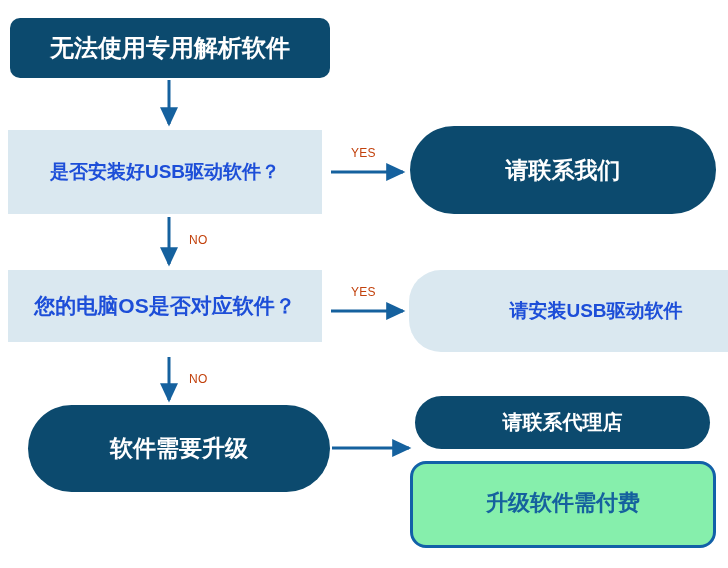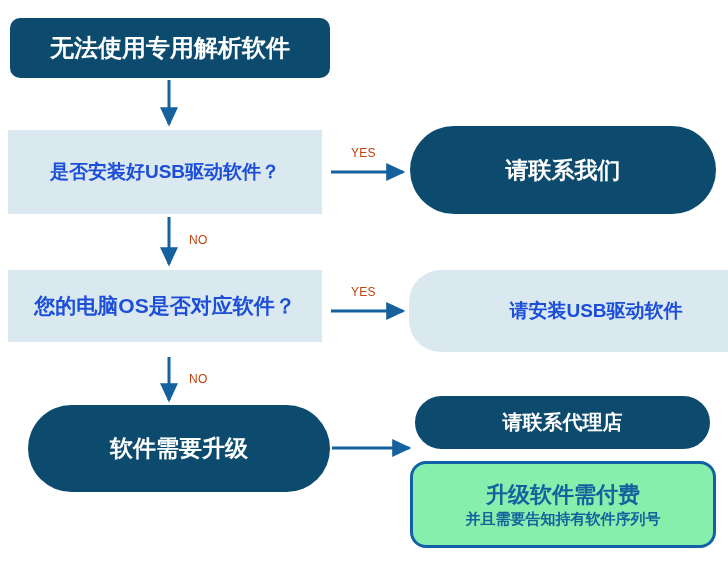--- a/index.html
+++ b/index.html
@@ -130,21 +130,20 @@
 <div class="node solid pill" id="n-upgrade">
   <span>软件需要升级</span>
 </div>
 
 <div class="node solid pill" id="n-dealer">
   <span>请联系代理店</span>
 </div>
 
 <div class="node outline" id="n-fee">
   <span class="fee-main">升级软件需付费</span>
-  <span class="fee-sub">并且需要告知持有软件序列号</span>
 </div>
 
 <div class="edge-label" id="lbl-yes1">YES</div>
 
 <div class="edge-label" id="lbl-no1">NO</div>
 
 <div class="edge-label" id="lbl-yes2">YES</div>
 
 <div class="edge-label" id="lbl-no2">NO</div>
 

